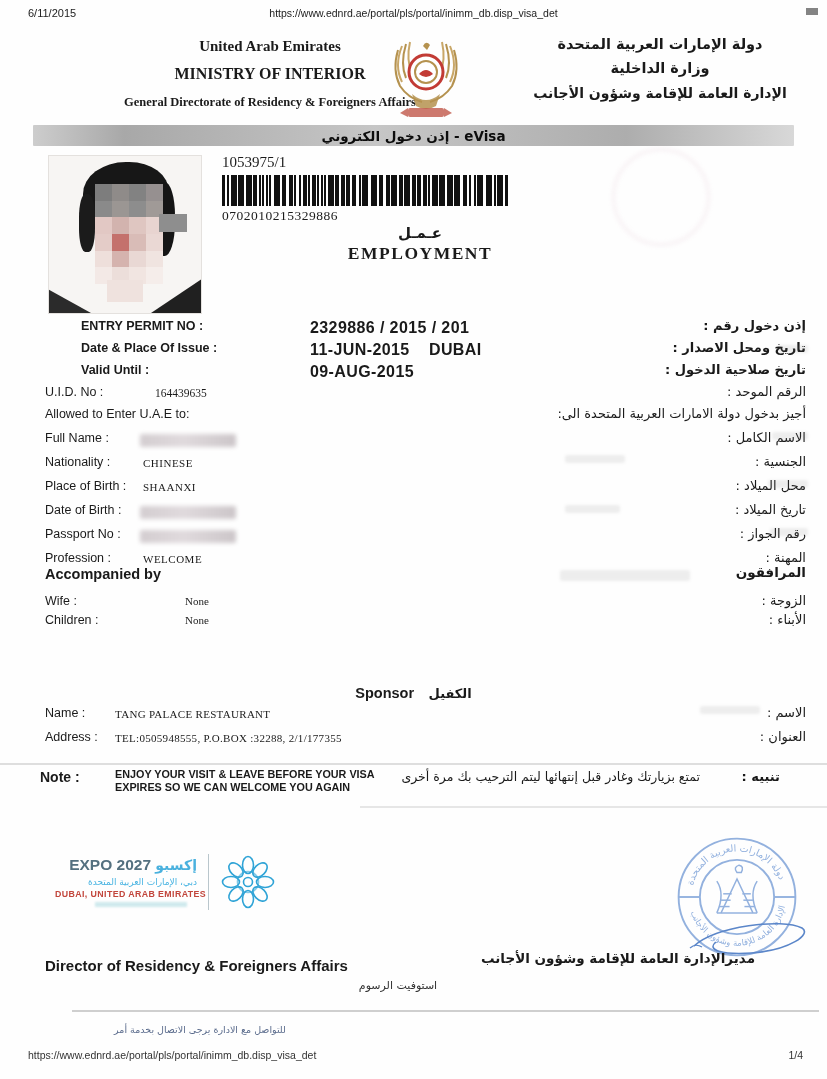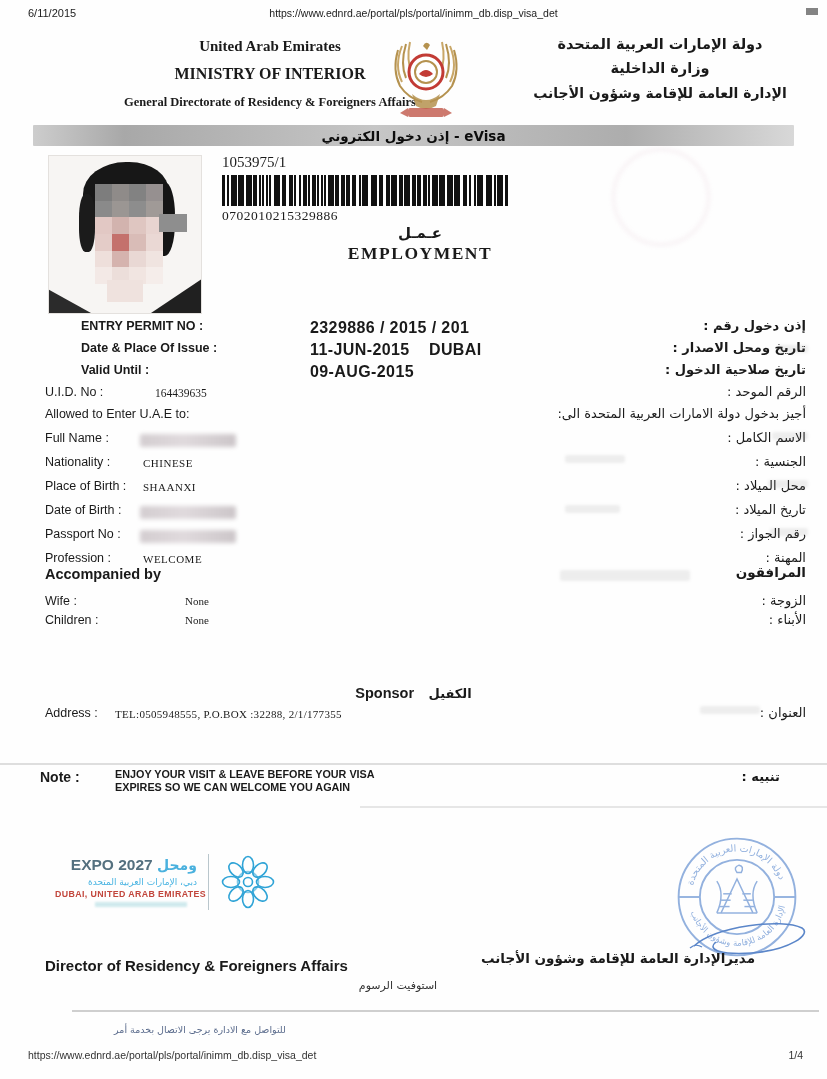--- a/index.html
+++ b/index.html
@@ -289,41 +289,47 @@
         <span class="lbl-ar">الأبناء :</span>
       </div>
     </div>
 
   <div class="abs sponsor-h">
     <span class="en">Sponsor</span>
     <span class="ar">الكفيل</span>
   </div>
   <div class="abs sponsor-rows">
 
+  <div class="frow g-sponsor">
+        <span class="lbl">Name :</span>
+        <span class="val">TANG PALACE RESTAURANT</span>
+        <span class="lbl-ar">الاسم :</span>
+      </div>
       <div class="frow g-sponsor">
         <span class="lbl">Address :</span>
         <span class="val">TEL:0505948555, P.O.BOX :32288, 2/1/177355</span>
         <span class="lbl-ar">العنوان :</span>
       </div>
     </div>
 
   <div class="abs note-rule-top"></div>
   <div class="abs note-lbl">Note :</div>
   <div class="abs note-en">
     <div>ENJOY YOUR VISIT &amp; LEAVE BEFORE YOUR VISA</div>
     <div>EXPIRES SO WE CAN WELCOME YOU AGAIN</div>
   </div>
+  <div class="abs note-ar">تمتع بزيارتك وغادر قبل إنتهائها ليتم الترحيب بك مرة أخرى</div>
   <div class="abs note-ar-lbl">تنبيه :</div>
   <div class="abs note-rule-bot"></div>
 
   <div class="abs expo">
     <div class="txt">
       <div class="t1">
         <span>EXPO 2027</span>
-        <span class="ar">ومحل</span>
+        <span class="ar">إكسبو</span>
       </div>
       <div class="t2">دبي، الإمارات العربية المتحدة</div>
       <div class="t3">DUBAI, UNITED ARAB EMIRATES</div>
       <div class="t4"></div>
     </div>
     <div class="sep"></div>
     <div class="rosette">
       <svg width="60" height="60" viewBox="0 0 60 60" fill="none" stroke="#2ea3d6" stroke-width="1.6">
         <circle cx="30" cy="30" r="4.5"></circle>
         <g>

